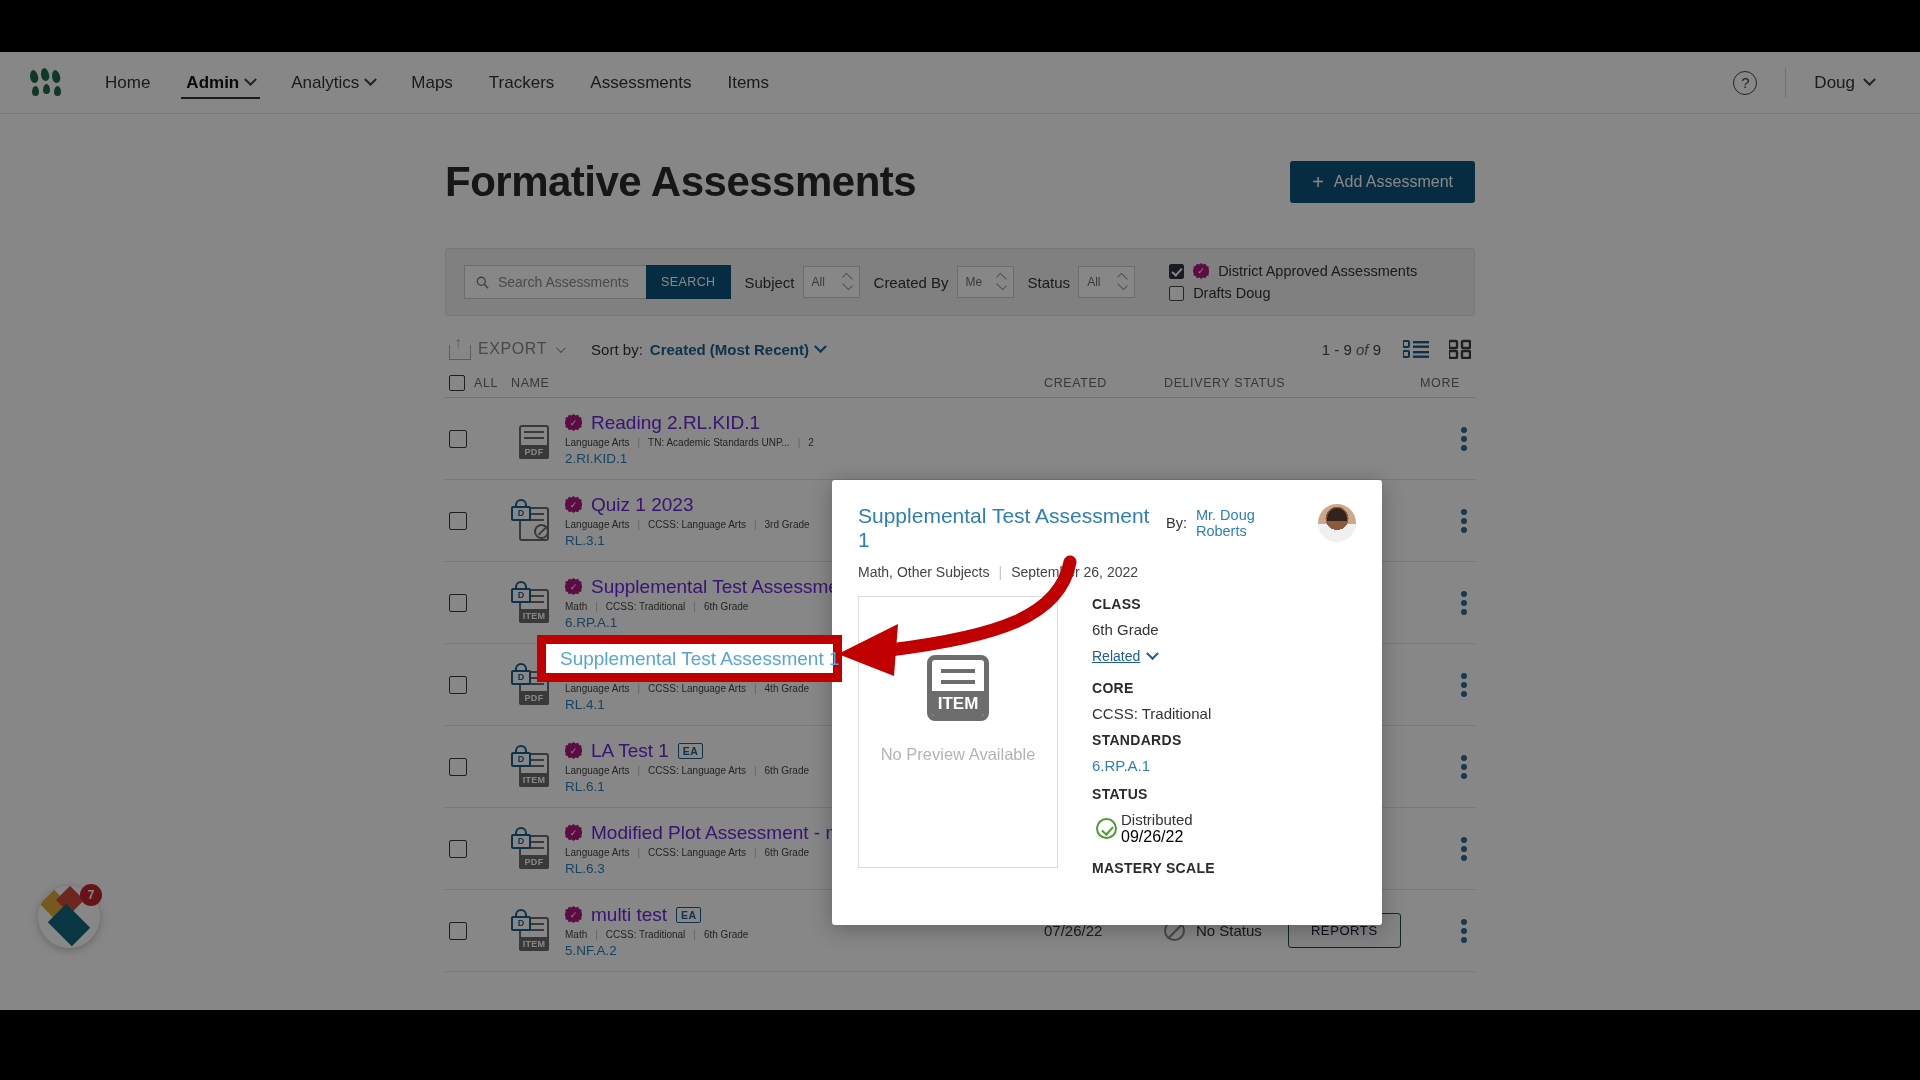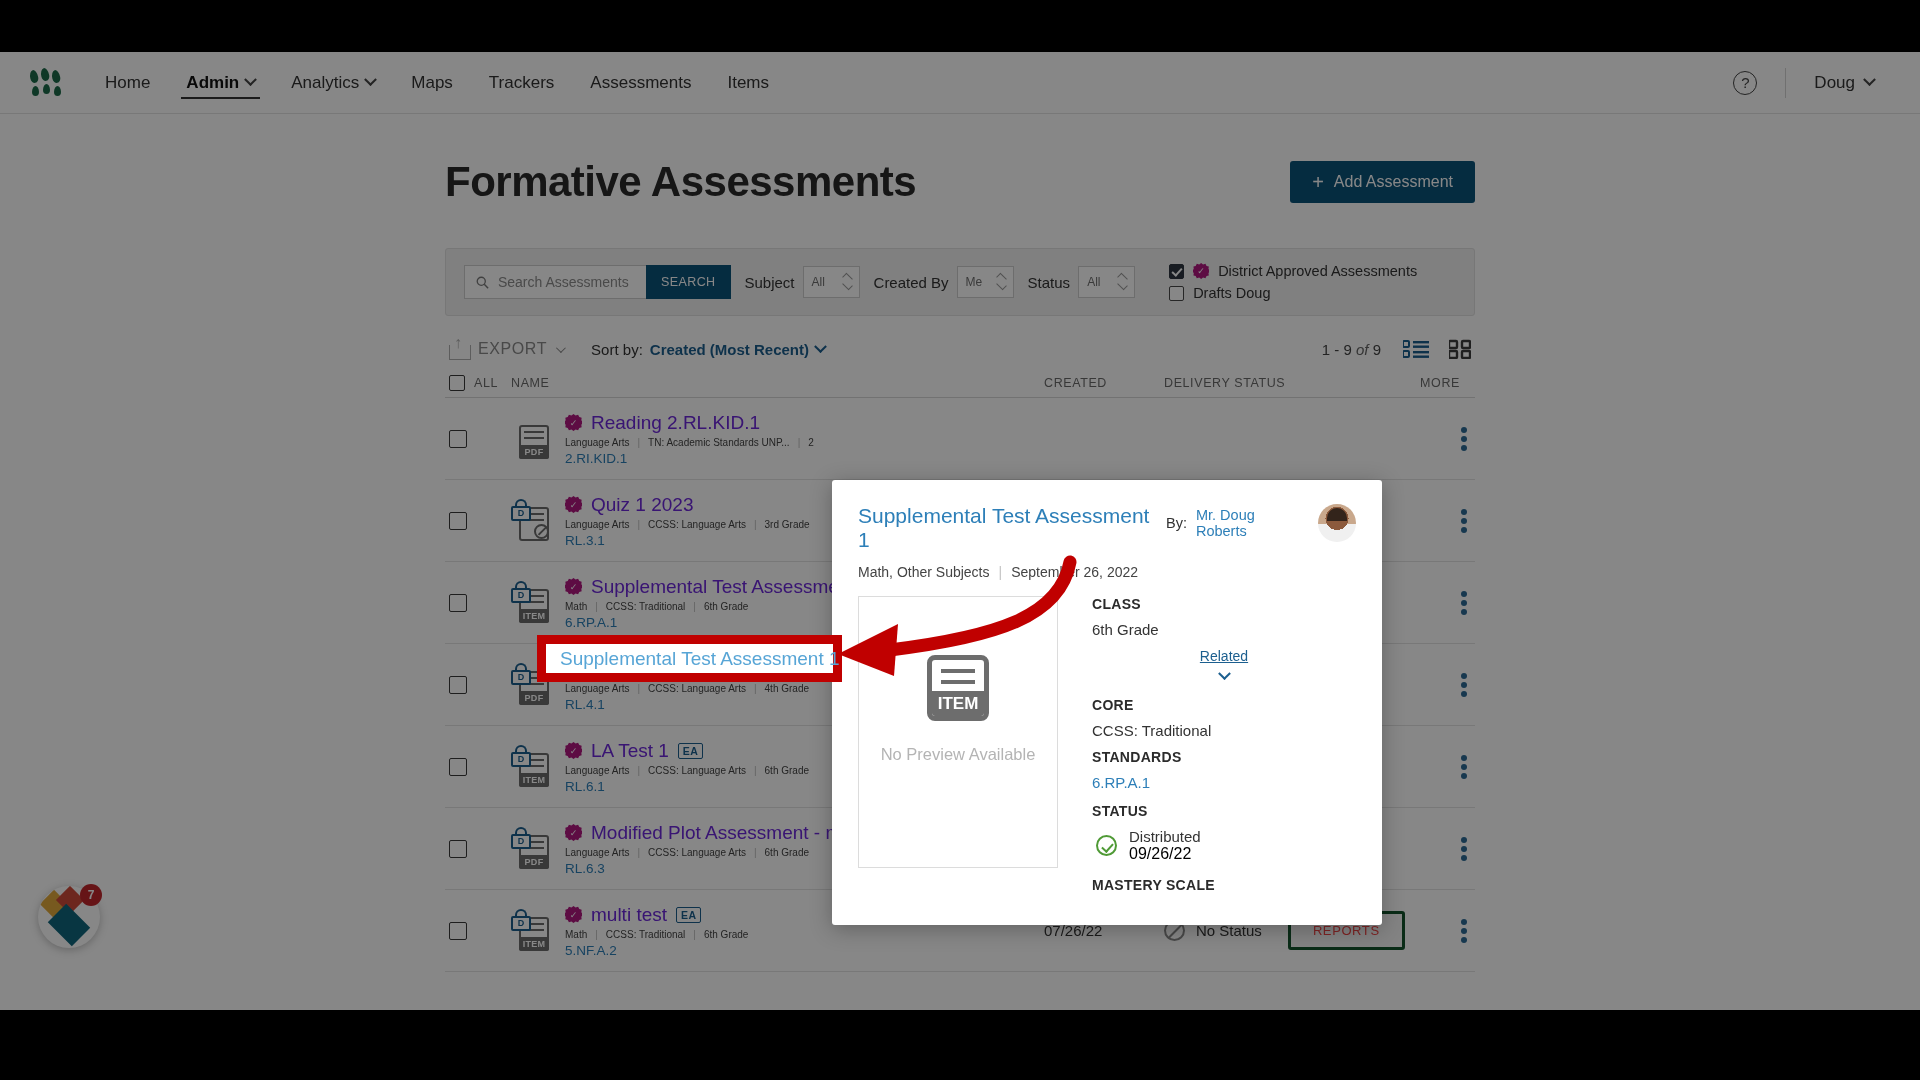--- a/index.html
+++ b/index.html
@@ -236,21 +236,21 @@
   .stxt small { font-size:16px; color:#000000; }
   .nocircle {
     width:21px; height:21px; border:2px solid #8a8a8a; border-radius:50%;
     position:relative; flex:0 0 auto;
   }
   .nocircle::after {
     content:""; position:absolute; left:-1px; top:7.5px; width:21px; height:2px; background:#8a8a8a;
     transform: rotate(-45deg);
   }
   .reportsbtn {
-    border:3px solid #14532d; background:#f7f7f7; color:#ef4444;
+    border:1px solid #14532d; background:#f7f7f7; color:#0f172a;
     font-size:13px; letter-spacing:.6px; padding: 9px 22px; border-radius:3px; cursor:pointer;
   }
   .kebab { display:flex; flex-direction:column; gap:3px; cursor:pointer; padding: 4px; }
   .kebab i { width:6px; height:6px; border-radius:50%; background:#2d6a96; display:block; }
 
   .badge-approved.sm { width:17px; height:17px; }
 
   
   .popover {
     position:absolute; left: 832px; top: 428px; width: 550px; height: 445px;
@@ -290,24 +290,24 @@
   .prevIcon .t {
     position:absolute; left:5px; bottom:5px; width:52px; height:25px; background:#6d6d6d;
     color:#fff; font-size:17px; font-weight:bold; display:flex; align-items:center; justify-content:center;
     border-radius: 0 0 3px 3px;
   }
   .prevtxt { font-size:16.5px; color:#b4b4b4; margin-top: 24px; }
 
   .popinfo { flex:1; display:flex; flex-direction:column;margin-left:8px; }
   .infolabel { font-size:14px; font-weight:bold; color:#2b2b2b; letter-spacing:.3px; margin-bottom: 9px; }
   .infoval { font-size:15px; color:#333; margin-bottom: 10px; }
-  .related { font-size:14px; color:#1c5f8f; text-decoration:underline; cursor:pointer; display:inline-flex; align-items:center; gap:8px; margin-bottom: 16px; flex-direction: column; }
+  .related { font-size:14px; color:#1c5f8f; text-decoration:underline; cursor:pointer; display:inline-flex; align-items:center; gap:8px; margin-bottom: 16px; }
   .related .rc { width:9px; height:9px; border-right:2.2px solid #1c5f8f; border-bottom:2.2px solid #1c5f8f; transform:rotate(45deg) translate(-2px,-2px); }
   .infolink { font-size:15px; color:#2d7fb8; cursor:pointer; margin-bottom: 12px; }
-  .statusblock { display:flex; align-items:center; gap:12px; margin-bottom: 14px; padding-left: 4px;}
+  .statusblock { display:flex; align-items:center; gap:4px; margin-bottom: 14px; padding-left: 4px;}
 
   
   .callout {
     position:absolute; left: 537px; top: 583px; width: 305px; height: 47px;
     background:#fff; border: 9px solid #c00000; z-index: 70;
     display:flex; align-items:center; padding-left: 14px;
   }
   .callout span { font-size:19px; color:#57a5d6; white-space:nowrap; }
 
   .arrow { position:absolute; left: 820px; top: 490px; width: 300px; height: 160px; z-index: 65; }

